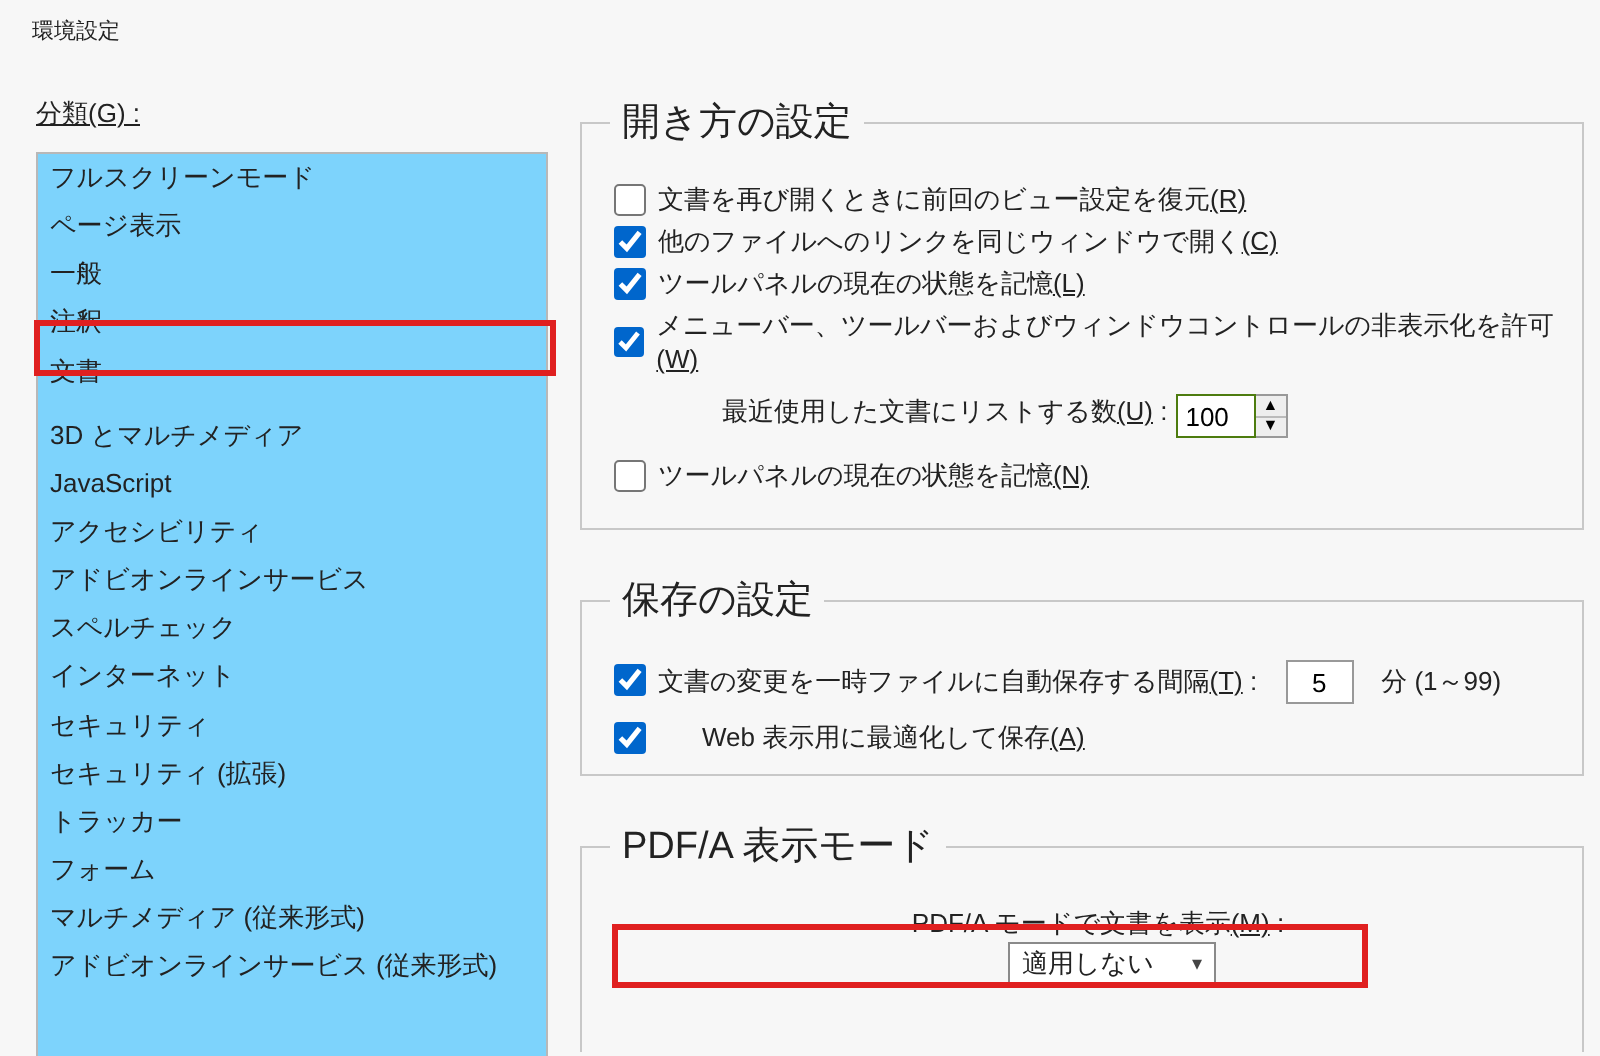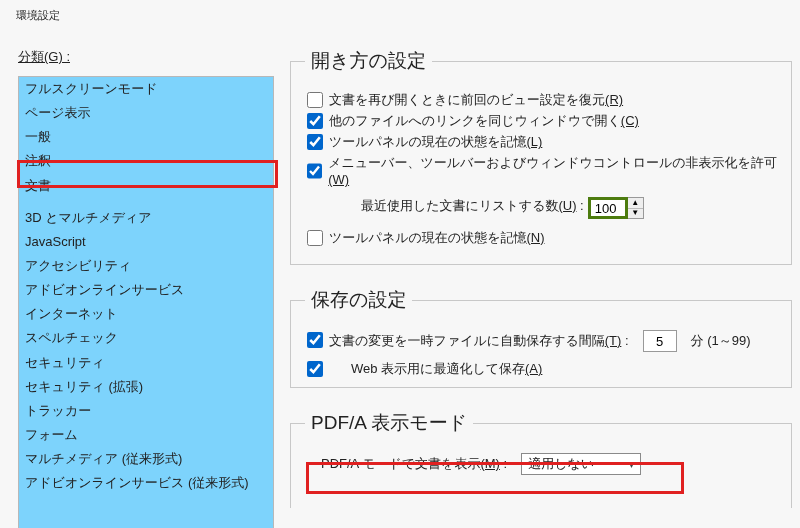--- a/index.html
+++ b/index.html
@@ -64,21 +64,21 @@
   }
   .row { display: flex; align-items: center; margin: 3px 0; }
   .indent { padding-left: 2px; }
   .chk { width: 16px; height: 16px; margin: 0 6px 0 0; accent-color: #0066cc; }
   .sublabel { font-size: 13px; }
   .under { text-decoration: underline; }
   .num-row { margin: 10px 0 10px 56px; display: flex; align-items: flex-start; gap: 4px; }
   .numbox { display: inline-flex; align-items: center; }
   .num-input {
     width: 40px; height: 22px;
-    border: 3px solid #4d7c0f;
+    border: 1px solid #4d7c0f;
     text-align: left;
     padding: 0 4px;
     font-family: inherit;
     font-size: 13px;
   }
   .spin {
     display: flex; flex-direction: column;
     border: 1px solid #999; border-left: none;
     width: 16px; height: 22px;
   }
@@ -97,21 +97,21 @@
     border: 1px solid #999;
     background: #fff;
     text-align: center;
     font-size: 13px;
     font-family: inherit;
   }
   .dropdown {
     border: 1px solid #8a8a8a;
     background: #fff;
     height: 22px;
-    width: 120px;
+    width: 104px;
     display: inline-flex;
     align-items: center;
     justify-content: space-between;
     padding: 0 6px;
     margin-left: 14px;
   }
   .chevron { font-size: 10px; color: #444; margin-left: 6px; }
   .fs2 { padding-bottom: 6px; }
 </style>
 </head>
@@ -128,22 +128,22 @@
         <div class="cat-item">フルスクリーンモード</div>
         <div class="cat-item">ページ表示</div>
         <div class="cat-item">一般</div>
         <div class="cat-item">注釈</div>
         <div class="cat-item">文書</div>
         <div class="cat-gap"></div>
         <div class="cat-item">3D とマルチメディア</div>
         <div class="cat-item">JavaScript</div>
         <div class="cat-item">アクセシビリティ</div>
         <div class="cat-item">アドビオンラインサービス</div>
+        <div class="cat-item">スペルチェック</div>
         <div class="cat-item">インターネット</div>
-        <div class="cat-item">スペルチェック</div>
         <div class="cat-item">セキュリティ</div>
         <div class="cat-item">セキュリティ (拡張)</div>
         <div class="cat-item">トラッカー</div>
         <div class="cat-item">フォーム</div>
         <div class="cat-item">マルチメディア (従来形式)</div>
         <div class="cat-item">アドビオンラインサービス (従来形式)</div>
       </div>
   </div>
 
   <div class="right-col">
@@ -216,21 +216,21 @@
       <label class="row indent" style="margin-top:8px;gap:22px;">
         <input type="checkbox" class="chk" id="optimize_web_chk" checked="" style="">
         <span class="sublabel">
           <span>Web 表示用に最適化して保存</span><span class="under">(A)</span>
         </span>
       </label>
     </fieldset>
 
     <fieldset style="border-bottom:none;padding-bottom:30px;">
       <legend>PDF/A 表示モード</legend>
-      <div class="row" style="padding-left:16px;">
+      <div class="row" style="padding-left:16px;flex-direction:column;">
         <span class="sublabel">
           <span>PDF/A モードで文書を表示</span><span class="under">(M)</span><span> :</span>
         </span>
         <span class="dropdown">
           <span>適用しない</span>
           <span class="chevron">▾</span>
         </span>
       </div>
     </fieldset>
   </div>

